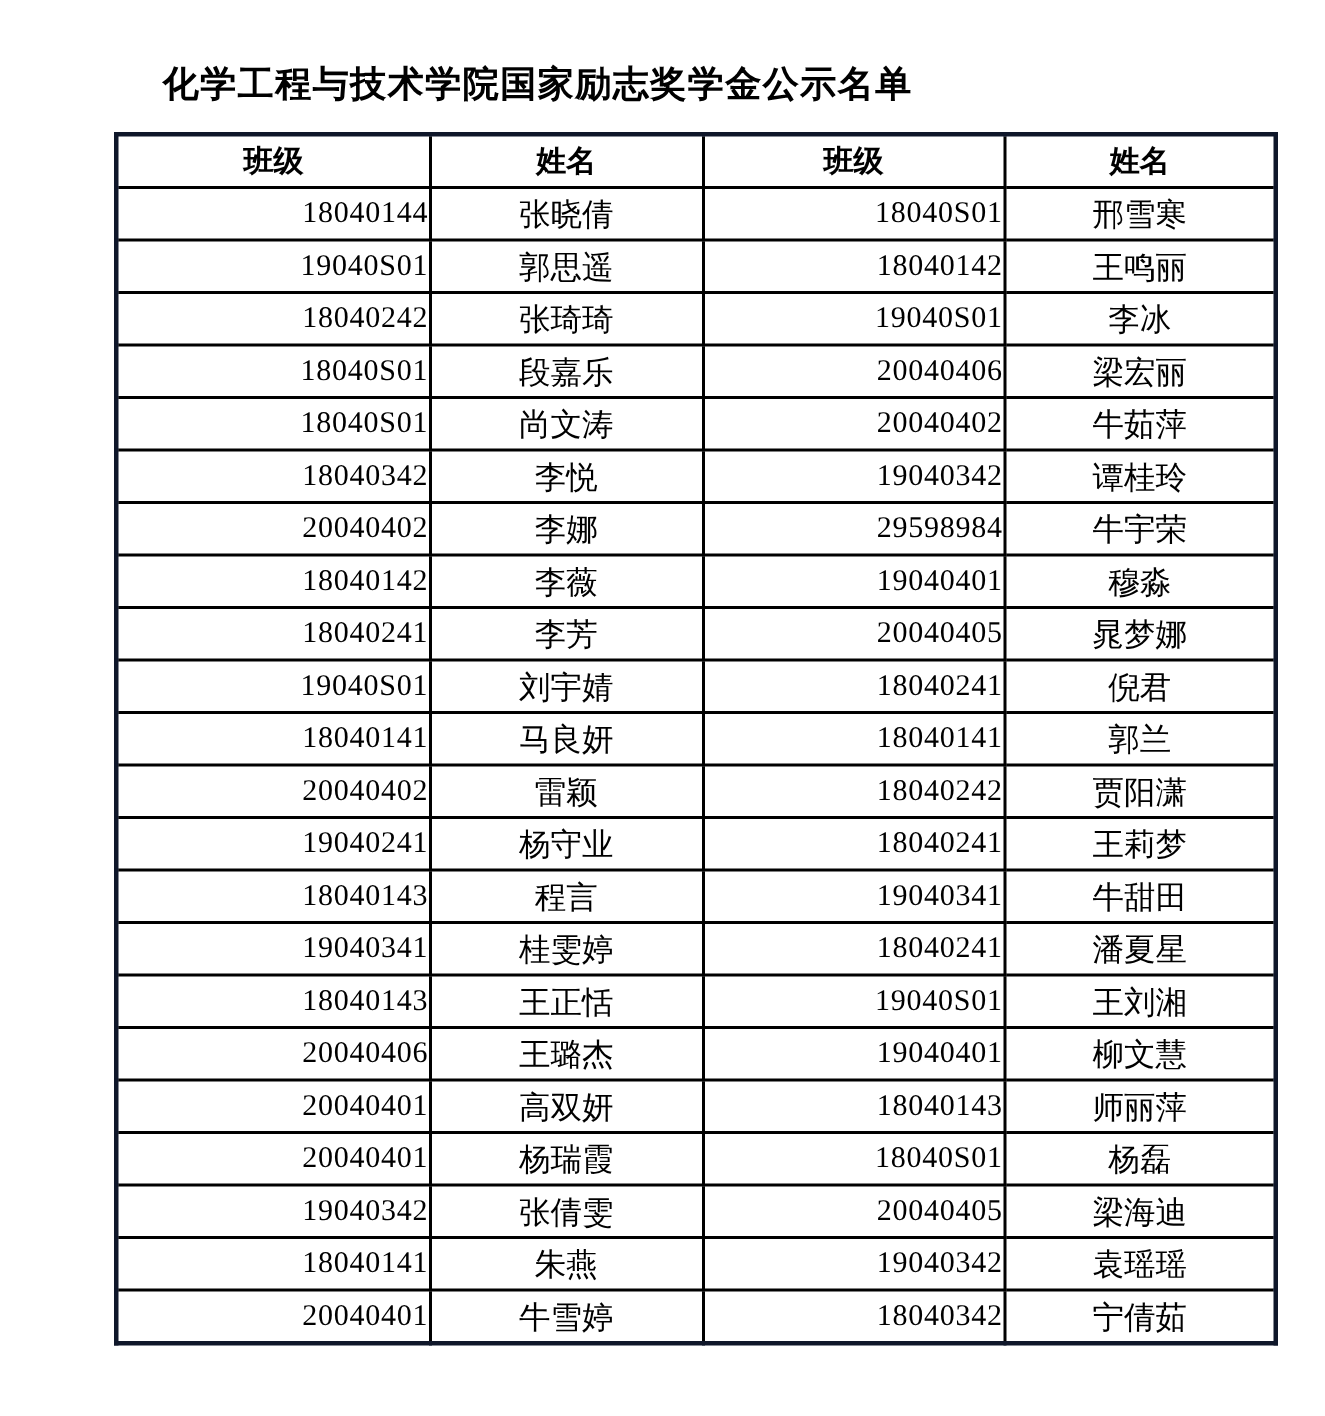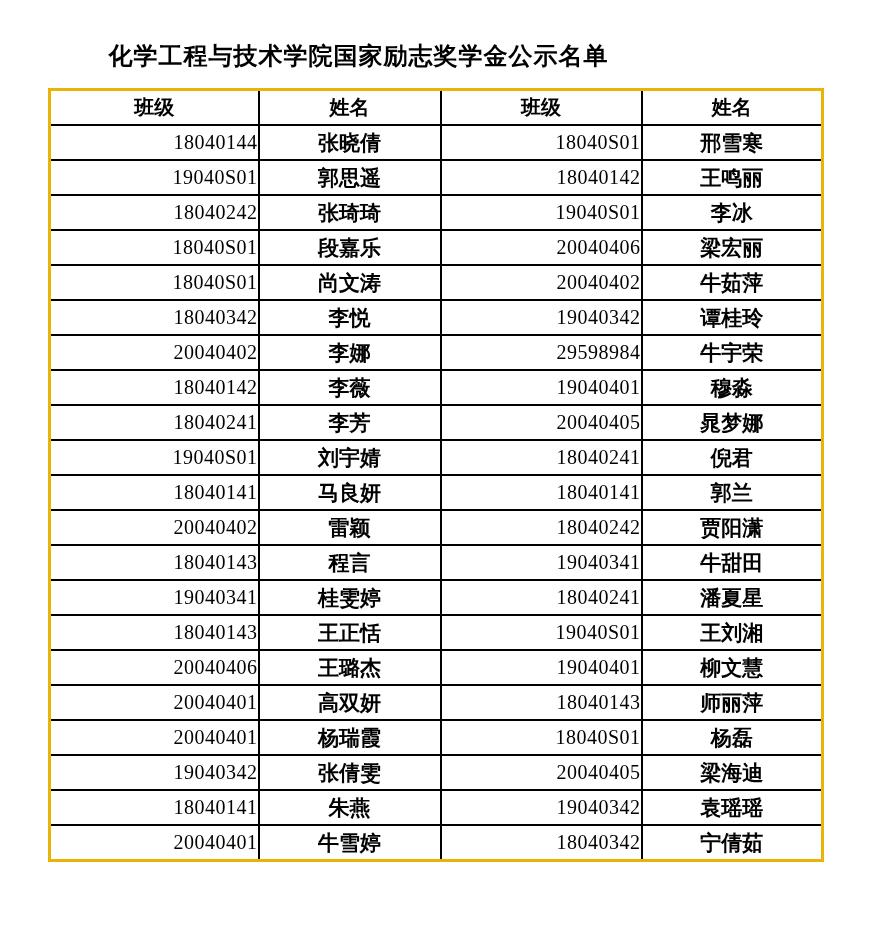--- a/index.html
+++ b/index.html
@@ -23,25 +23,25 @@
     text-align: center;
     font-family: "DejaVu Sans", "Liberation Sans", sans-serif;
     font-weight: bold;
     font-size: 24px;
     letter-spacing: 1px;
     white-space: nowrap;
   }
   table.roster {
     position: absolute;
     top: 88px;
-    left: 48px;
+    left: 76px;
     width: 773px;
     border-collapse: collapse;
     table-layout: fixed;
-    border: 3px solid #eab308;
+    border: 3px solid #0f172a;
   }
   .roster th,
   .roster td {
     border: 2px solid #000000;
     height: 33px;
     padding: 0;
     text-align: center;
     vertical-align: middle;
     overflow: hidden;
     white-space: nowrap;
@@ -55,21 +55,20 @@
     font-family: "Liberation Serif", "DejaVu Serif", serif;
     font-size: 20px;
   }
   .roster td.class-cell {
     font-size: 20px;
     letter-spacing: 0.5px;
     text-align: right;
   }
   .roster td.name-cell {
     font-size: 21px;
-    font-weight: bold;
   }
 </style>
 </head>
 <body>
 
 <div class="page-title">化学工程与技术学院国家励志奖学金公示名单</div>
 
 <table class="roster">
   <colgroup>
     <col style="width:209px">
@@ -152,20 +151,26 @@
         <td class="class-cell">18040141</td>
         <td class="name-cell">郭兰</td>
       </tr>
       <tr>
         <td class="class-cell">20040402</td>
         <td class="name-cell">雷颖</td>
         <td class="class-cell">18040242</td>
         <td class="name-cell">贾阳潇</td>
       </tr>
       <tr>
+        <td class="class-cell">19040241</td>
+        <td class="name-cell">杨守业</td>
+        <td class="class-cell">18040241</td>
+        <td class="name-cell">王莉梦</td>
+      </tr>
+      <tr>
         <td class="class-cell">18040143</td>
         <td class="name-cell">程言</td>
         <td class="class-cell">19040341</td>
         <td class="name-cell">牛甜田</td>
       </tr>
       <tr>
         <td class="class-cell">19040341</td>
         <td class="name-cell">桂雯婷</td>
         <td class="class-cell">18040241</td>
         <td class="name-cell">潘夏星</td>

